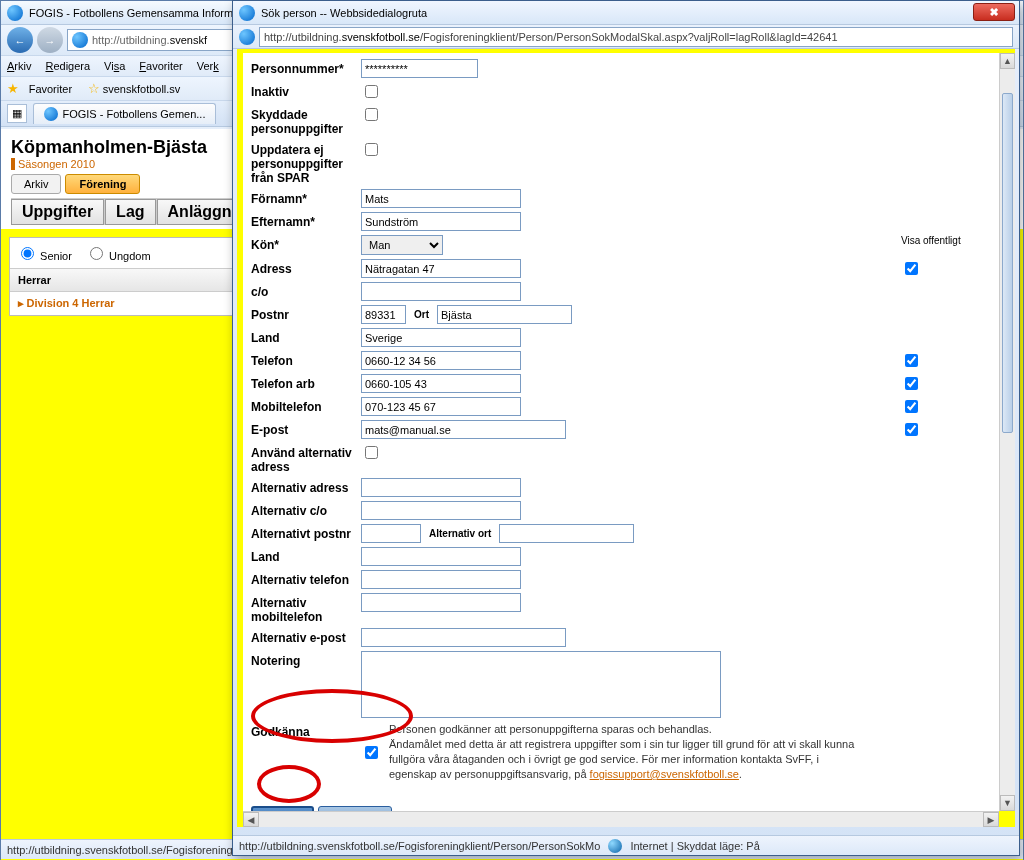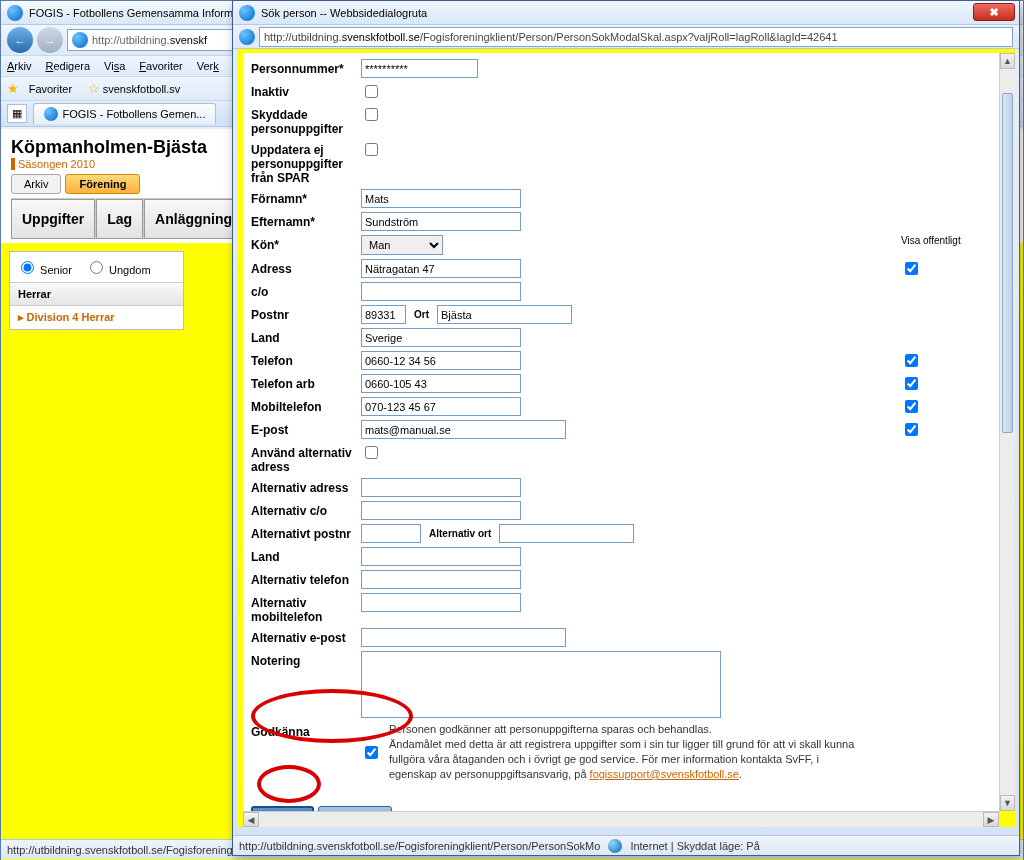--- a/index.html
+++ b/index.html
@@ -27,23 +27,23 @@
 
   
   .page { position: absolute; top: 128px; left: 0; right: 0; bottom: 22px; background: #fff; }
   .pagehead { padding: 8px 10px 4px; }
   .pagehead h2 { margin: 0; font-size: 18px; font-weight: bold; color: #000; }
   .season { color: #cc6600; font-size: 11px; display: inline-block; border-left: 4px solid #cc6600; padding-left: 3px; height: 12px; line-height: 12px; }
   .maintabs { display: flex; gap: 4px; margin-top: 4px; }
   .maintabs .mtab { border: 1px solid #aaa; padding: 3px 12px; border-radius: 3px; background: #f2f2f2; }
   .maintabs .mtab.active { background: linear-gradient(#ffd97a, #ffb13d); border-color: #cc8b00; font-weight: bold; padding-left: 13px; }
   .subtabs { display: flex; gap: 1px; margin-top: 4px; background: #ccc; padding-top: 1px; }
-  .subtabs .stab { border: 1px solid #999; padding: 11px 10px; background: linear-gradient(#f8f8f8, #e2e2e2); font-weight: bold; font-size: 14px; }
+  .subtabs .stab { border: 1px solid #999; padding: 3px 10px; background: linear-gradient(#f8f8f8, #e2e2e2); font-weight: bold; font-size: 16px; }
   .content { background: #ffff00; padding: 8px; height: 640px; position: relative; }
-  .panel { width: 175px; background: #fff; border: 1px solid #bbb; }
+  .panel { width: 224px; background: #fff; border: 1px solid #bbb; }
   .panel-head { padding: 6px; border-bottom: 1px solid #ccc; }
   .panel-head label { margin-right: 10px; }
   .panel-sub { padding: 5px 8px; font-weight: bold; border-bottom: 1px solid #ccc; background: linear-gradient(#f8f8f8, #e6e6e6); }
   .panel-item { padding: 5px 8px; color: #cc6600; font-weight: bold; font-size: 10px; }
   .panel-item .arrow { color: #cc6600; margin-right: 3px; }
 
   
   .dialog { position: absolute; top: 0; left: 232px; width: 788px; height: 856px; background: linear-gradient(#e6eefb, #d4e3f6); border: 1px solid #3b5e8c; box-shadow: 2px 4px 10px rgba(0,0,0,0.3); }
   .dlg-title { height: 24px; background: linear-gradient(#f0f6ff, #d8e7f8); display: flex; align-items: center; padding: 0 6px; border-bottom: 1px solid #b6c9e0; position: relative; }
   .dlg-close { position: absolute; right: 4px; top: 2px; width: 42px; height: 18px; background: linear-gradient(#ed6b5f, #c82d1f); border: 1px solid #8a1f14; border-radius: 3px; color: #fff; text-align: center; line-height: 16px; font-weight: bold; }

